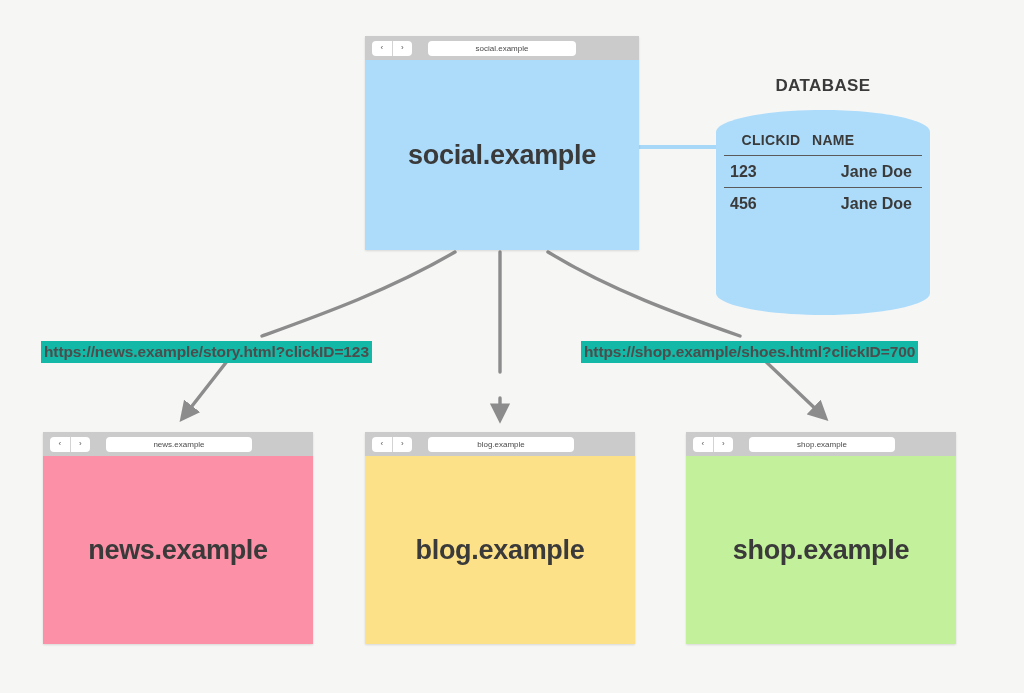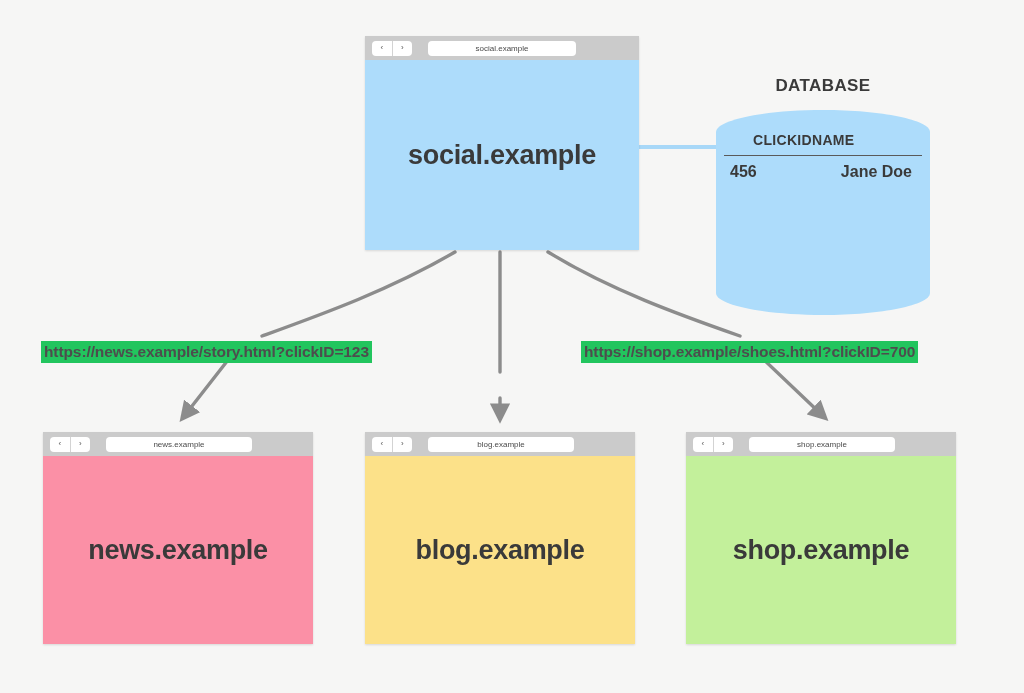--- a/index.html
+++ b/index.html
@@ -114,21 +114,21 @@
     width: 198px;
     border-collapse: collapse;
   }
   #db-table th {
     font-size: 14px;
     font-weight: bold;
     color: #3a3a3a;
     padding: 0 0 7px 0;
     letter-spacing: 0.3px;
   }
-  #db-table th.c-id { text-align: right; padding-left: 6px; }
+  #db-table th.c-id { text-align: center; padding-left: 6px; }
   #db-table th.c-name { text-align: left; padding-right: 10px; }
   #db-table td {
     font-size: 16px;
     font-weight: bold;
     color: #3a3a3a;
     border-top: 1.5px solid #5a5a5a;
     padding: 5px 0 5px 0;
     height: 21px;
   }
   #db-table td.c-id { text-align: left; padding-left: 6px; }
@@ -144,21 +144,21 @@
     pointer-events: none;
   }
 
   
   .url-label {
     position: absolute;
     font-size: 15.5px;
     font-weight: bold;
     color: #4d4d4d;
     white-space: nowrap;
-    background: #22c55e;
+    background: #14b8a6;
     padding: 2px 3px;
     letter-spacing: -0.1px;
   }
   #url-news { left: 41px;  top: 341px; }
   #url-blog { left: 314px; top: 380px; }
   #url-shop { left: 581px; top: 341px; }
 </style>
 </head>
 <body>
 
@@ -206,20 +206,24 @@
 
   <table id="db-table">
     <thead>
       <tr>
         <th class="c-id">CLICKID</th>
         <th class="c-name">NAME</th>
       </tr>
     </thead>
     <tbody>
       <tr>
+        <td class="c-id">123</td>
+        <td class="c-name">Jane Doe</td>
+      </tr>
+      <tr>
         <td class="c-id">456</td>
         <td class="c-name">Jane Doe</td>
       </tr>
     </tbody>
   </table>
 
   <div class="url-label" id="url-news">https://news.example/story.html?clickID=123</div>
   <div class="url-label" id="url-shop">https://shop.example/shoes.html?clickID=700</div>
 
   <div class="browser" id="win-news">

